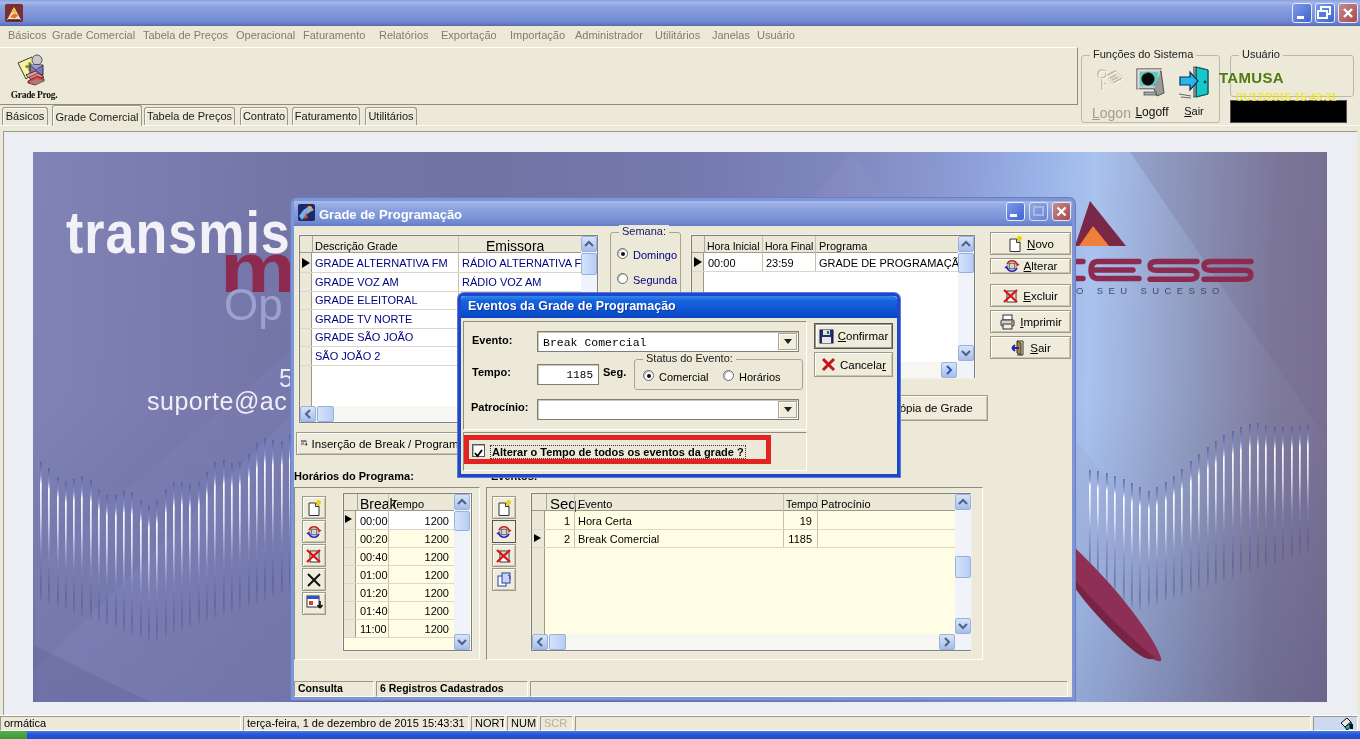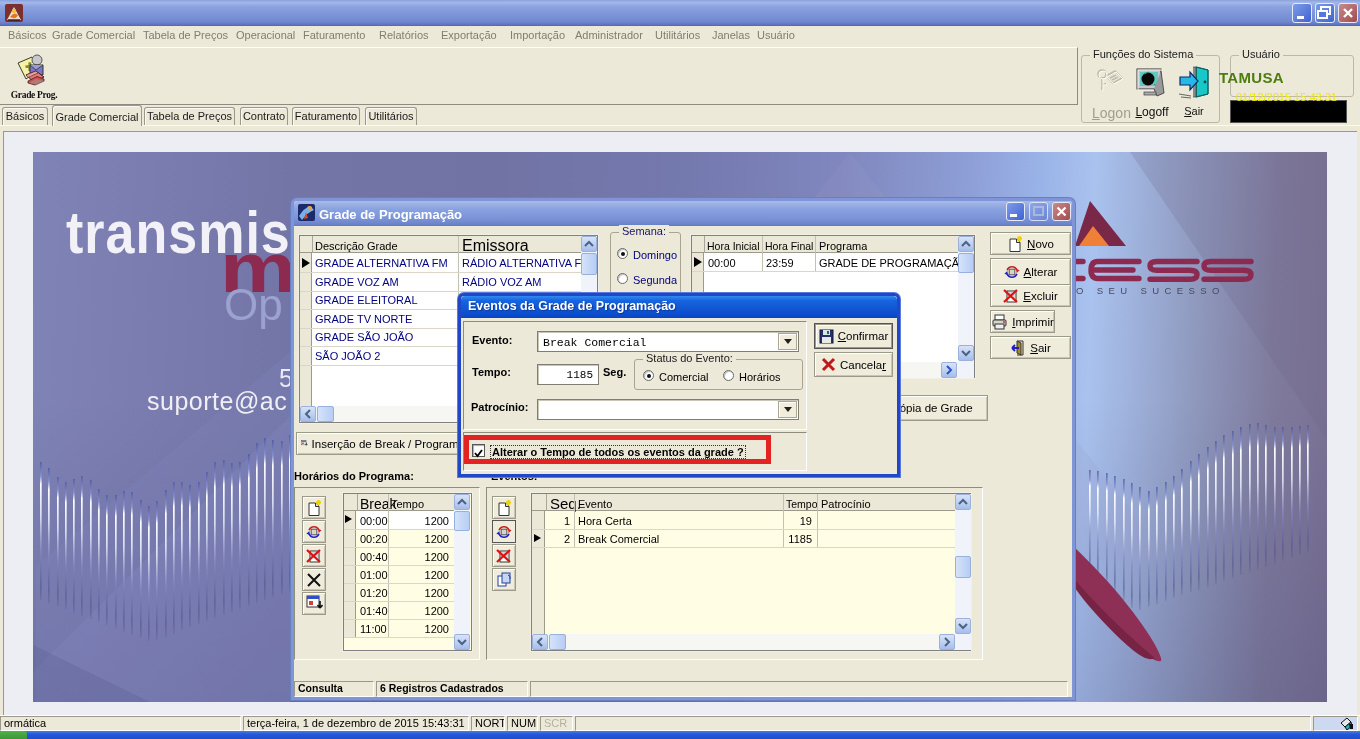--- a/index.html
+++ b/index.html
@@ -252,21 +252,21 @@
         <rect x="4" y="4" width="9" height="8" fill="none" stroke="#aebede" stroke-width="2"></rect>
       </svg></div>
 <div class="capbtn" style="left:1052px;top:202px;width:19px;height:19px;background:linear-gradient(135deg,#c88a8c,#a44a4c)"><svg width="17" height="17">
         <path d="M4.5 4.5 L12.5 12.5 M12.5 4.5 L4.5 12.5" stroke="#fff" stroke-width="2.2"></path>
       </svg></div>
 
 <div class="gpanel" style="left:299px;top:235px;width:299px;height:188px"></div>
 <div class="ghead" style="left:300px;top:236px;width:281px;height:17px;border-bottom:1px solid #9c9a8c"></div>
 <div class="abs" style="left:300px;top:253px;width:12px;height:153px;background:#ebe8d7;border-right:1px solid #9c9a8c"></div>
 <div class="cell" style="left:315px;top:237px;font-size:11px">Descrição Grade</div>
-<div class="cell" style="left:462px;top:237px;font-size:16px">Emissora</div>
+<div class="cell" style="left:486px;top:237px;font-size:14px">Emissora</div>
 <div class="vline" style="left:312px;top:236px;height:17px"></div>
 <div class="vline" style="left:458px;top:236px;height:170px;background:#c4c1b2"></div>
 <div class="cell navy" style="left:315px;top:254px">GRADE ALTERNATIVA FM</div>
     <div class="cell navy" style="left:462px;top:254px;width:119px">RÁDIO ALTERNATIVA FM</div>
 <div class="cell navy" style="left:315px;top:272.5px">GRADE VOZ AM</div>
     <div class="cell navy" style="left:462px;top:272.5px">RÁDIO VOZ AM</div>
 <div class="cell navy" style="left:315px;top:291px">GRADE ELEITORAL</div>
 <div class="cell navy" style="left:315px;top:309.5px">GRADE TV NORTE</div>
 <div class="cell navy" style="left:315px;top:328px">GRADE SÃO JOÃO</div>
 <div class="cell navy" style="left:315px;top:346.5px">SÃO JOÃO 2</div>
@@ -331,39 +331,39 @@
 <div class="btn" style="left:990px;top:232px;width:81px;height:23px">
       <svg width="16" height="16" viewBox="0 0 16 16" style="margin-right:4px">
         <path d="M3 3 h6.5 l3.5 3.5 v9 H3 Z" fill="#fff" stroke="#333"></path>
         <path d="M9.5 3 v3.5 h3.5" fill="#ddd" stroke="#333"></path>
         <g stroke="#ecd400" stroke-width="1.5" fill="none">
           <path d="M12.5 0 v5 M10 2.5 h5 M10.8 .8 l3.4 3.4 M14.2 .8 l-3.4 3.4"></path>
         </g>
       </svg>
       <span><span class="u">N</span>ovo</span>
     </div>
-<div class="btn" style="left:990px;top:258px;width:81px;height:28px">
+<div class="btn" style="left:990px;top:258px;width:81px;height:16px">
       <svg width="16" height="16" viewBox="0 0 16 16" style="margin-right:4px">
         <rect x="5.2" y="5.2" width="5.6" height="5.6" fill="#d8d4c8" stroke="#555"></rect>
         <path d="M3.1,6.2 A5.2,5.2 0 0 1 12.9,6.2" fill="none" stroke="#c82020" stroke-width="1.7"></path>
         <polygon points="12.2,5 15.6,6.2 12.6,8.9" fill="#c82020"></polygon>
         <path d="M12.9,9.8 A5.2,5.2 0 0 1 3.1,9.8" fill="none" stroke="#2020c8" stroke-width="1.7"></path>
         <polygon points="3.8,11 .4,9.8 3.4,7.1" fill="#2020c8"></polygon>
       </svg>
       <span><span class="u">A</span>lterar</span>
     </div>
 <div class="btn" style="left:990px;top:284px;width:81px;height:23px">
       <svg width="16" height="16" viewBox="0 0 16 16" style="margin-right:4px">
         <rect x="4" y="3" width="9" height="11" fill="#fff" stroke="#333"></rect>
         <path d="M5 5 h7 M5 7 h7 M5 9 h7" stroke="#888" stroke-width=".7"></path>
         <path d="M1 2 L14 14 M14 2 L1 14" stroke="#dd1111" stroke-width="2.2"></path>
       </svg>
       <span><span class="u">E</span>xcluir</span>
     </div>
-<div class="btn" style="left:990px;top:310px;width:65px;height:23px">
+<div class="btn" style="left:990px;top:310px;width:81px;height:23px">
       <svg width="17" height="16" viewBox="0 0 17 16" style="margin-right:4px">
         <rect x="4" y="1" width="9" height="5" fill="#fff" stroke="#333"></rect>
         <rect x="2" y="6" width="13" height="6" rx="1" fill="#d8d4c8" stroke="#333"></rect>
         <rect x="4" y="10" width="9" height="5" fill="#eee" stroke="#333"></rect>
         <circle cx="13" cy="8" r="1" fill="#d03030"></circle>
       </svg>
       <span><span class="u">I</span>mprimir</span>
     </div>
 <div class="btn" style="left:990px;top:336px;width:81px;height:23px">
       <svg width="16" height="16" viewBox="0 0 16 16" style="margin-right:4px">

